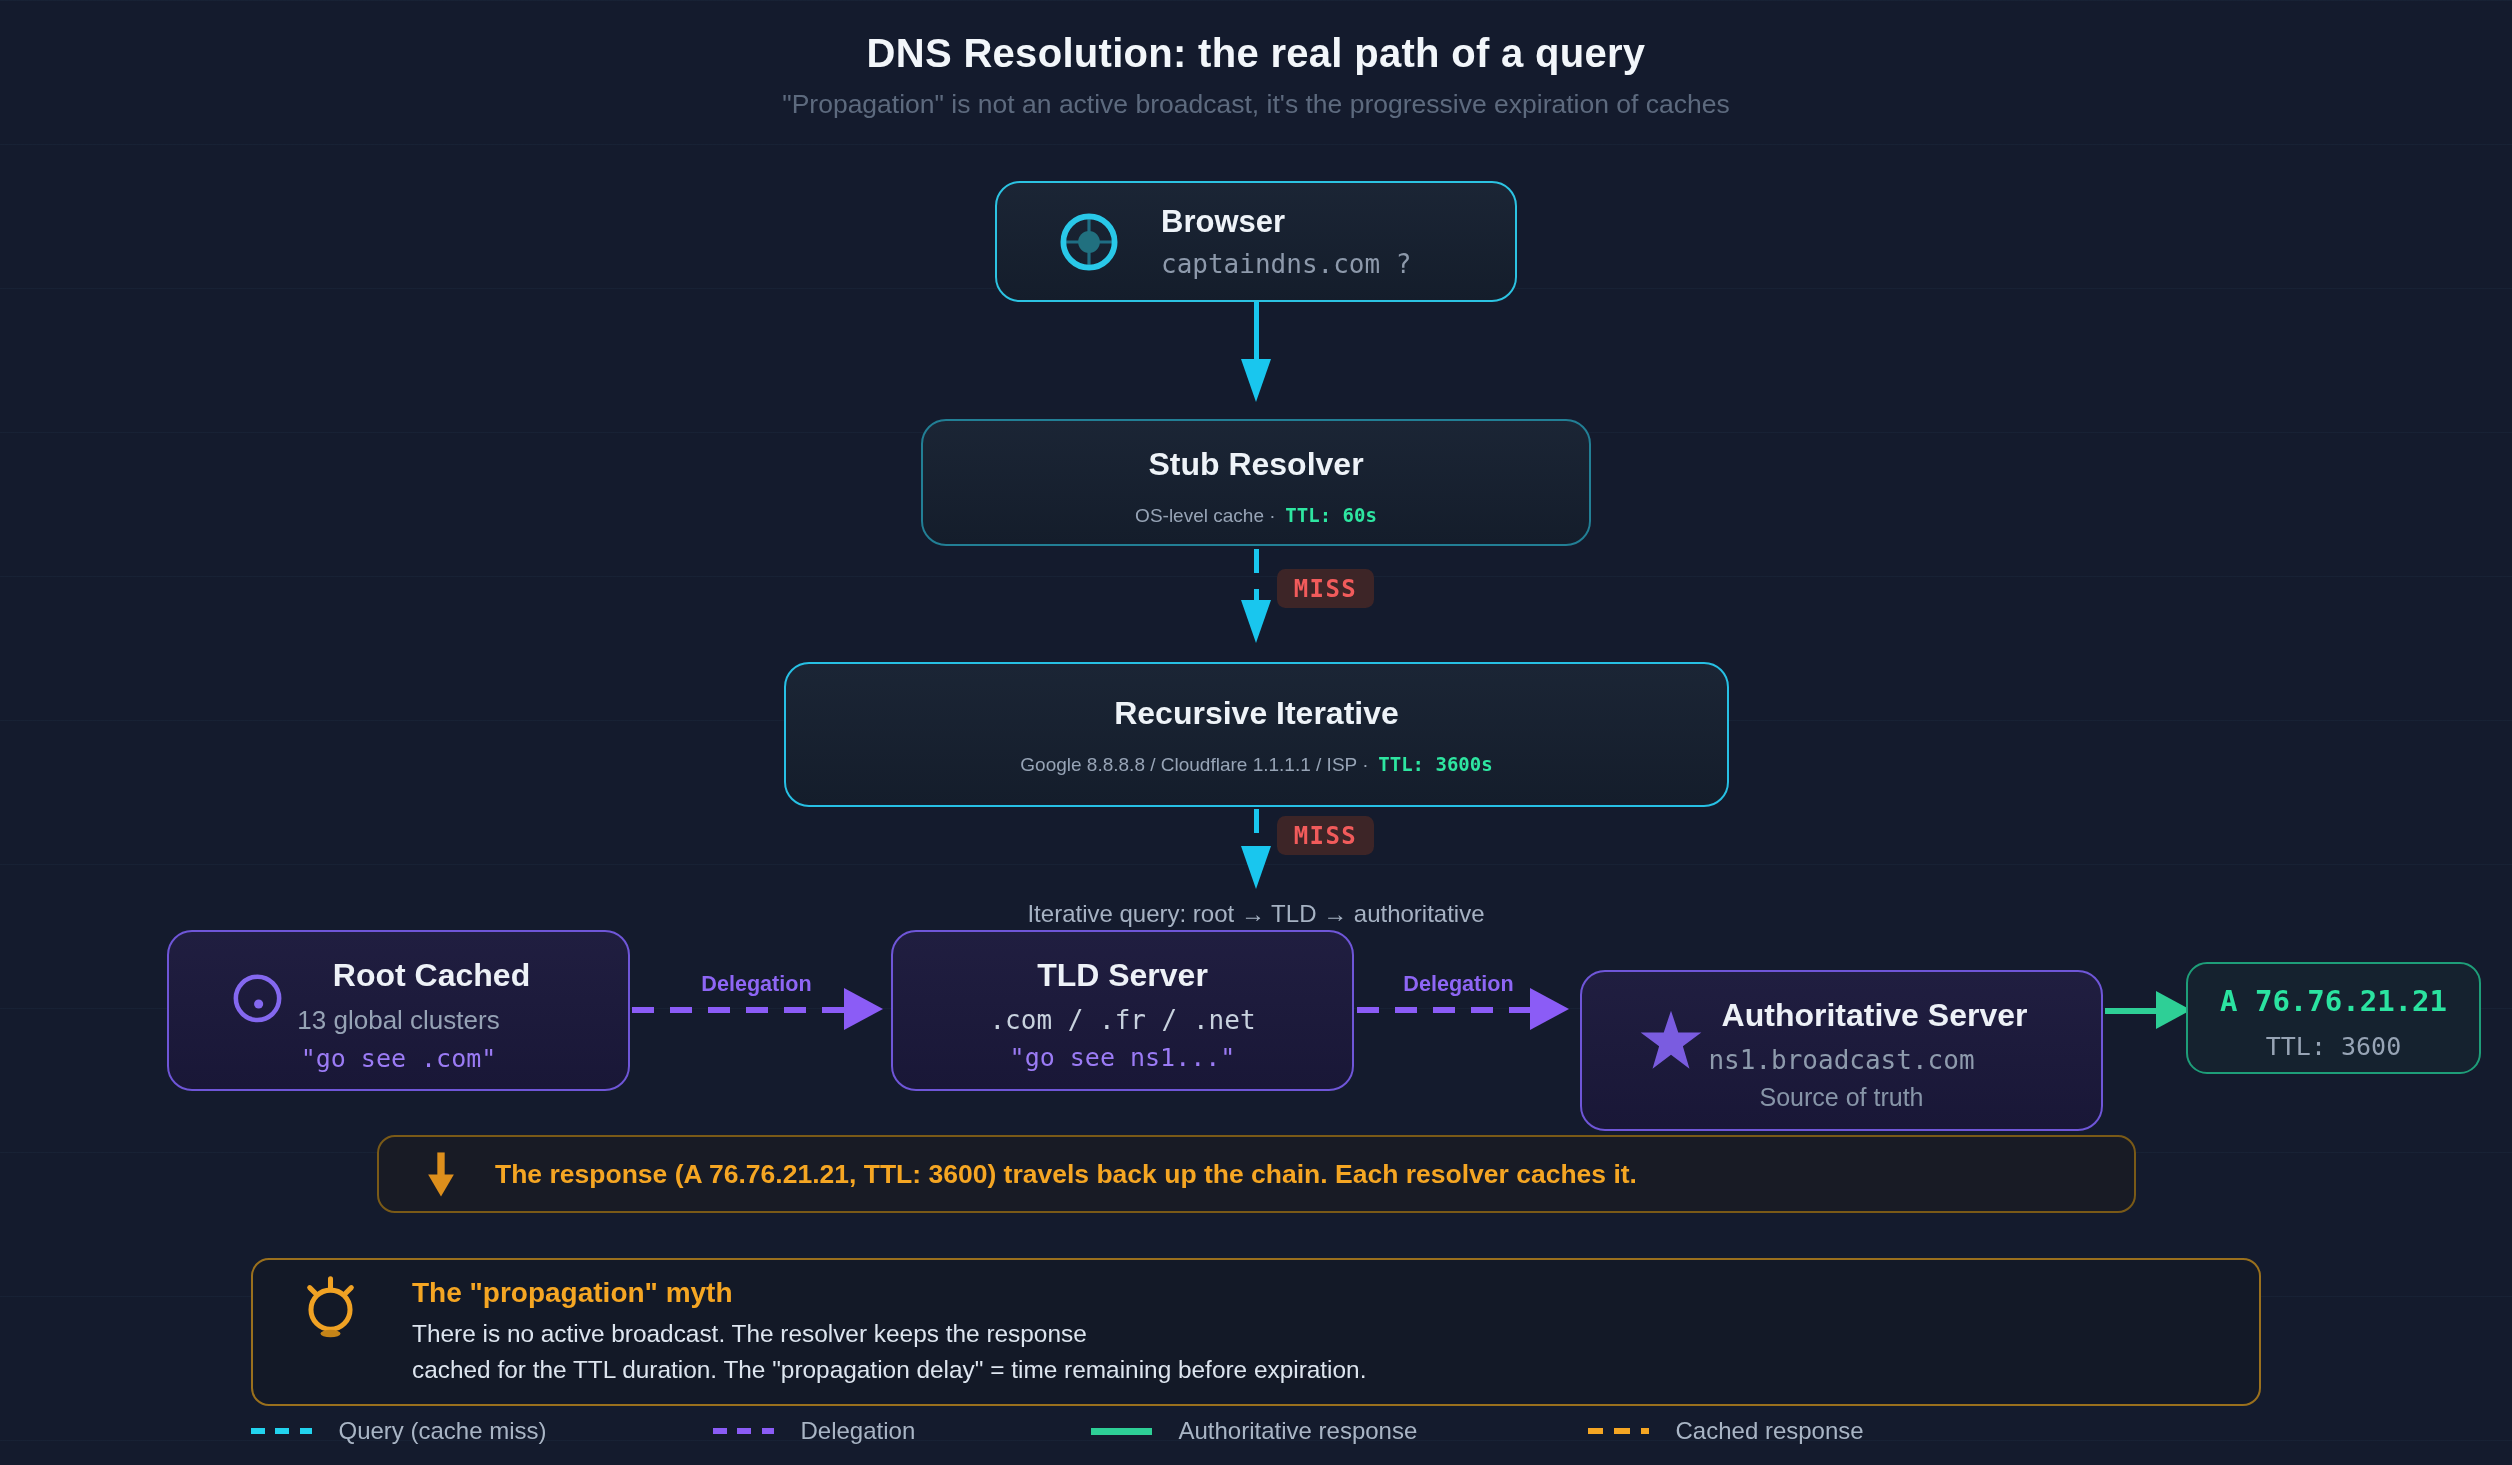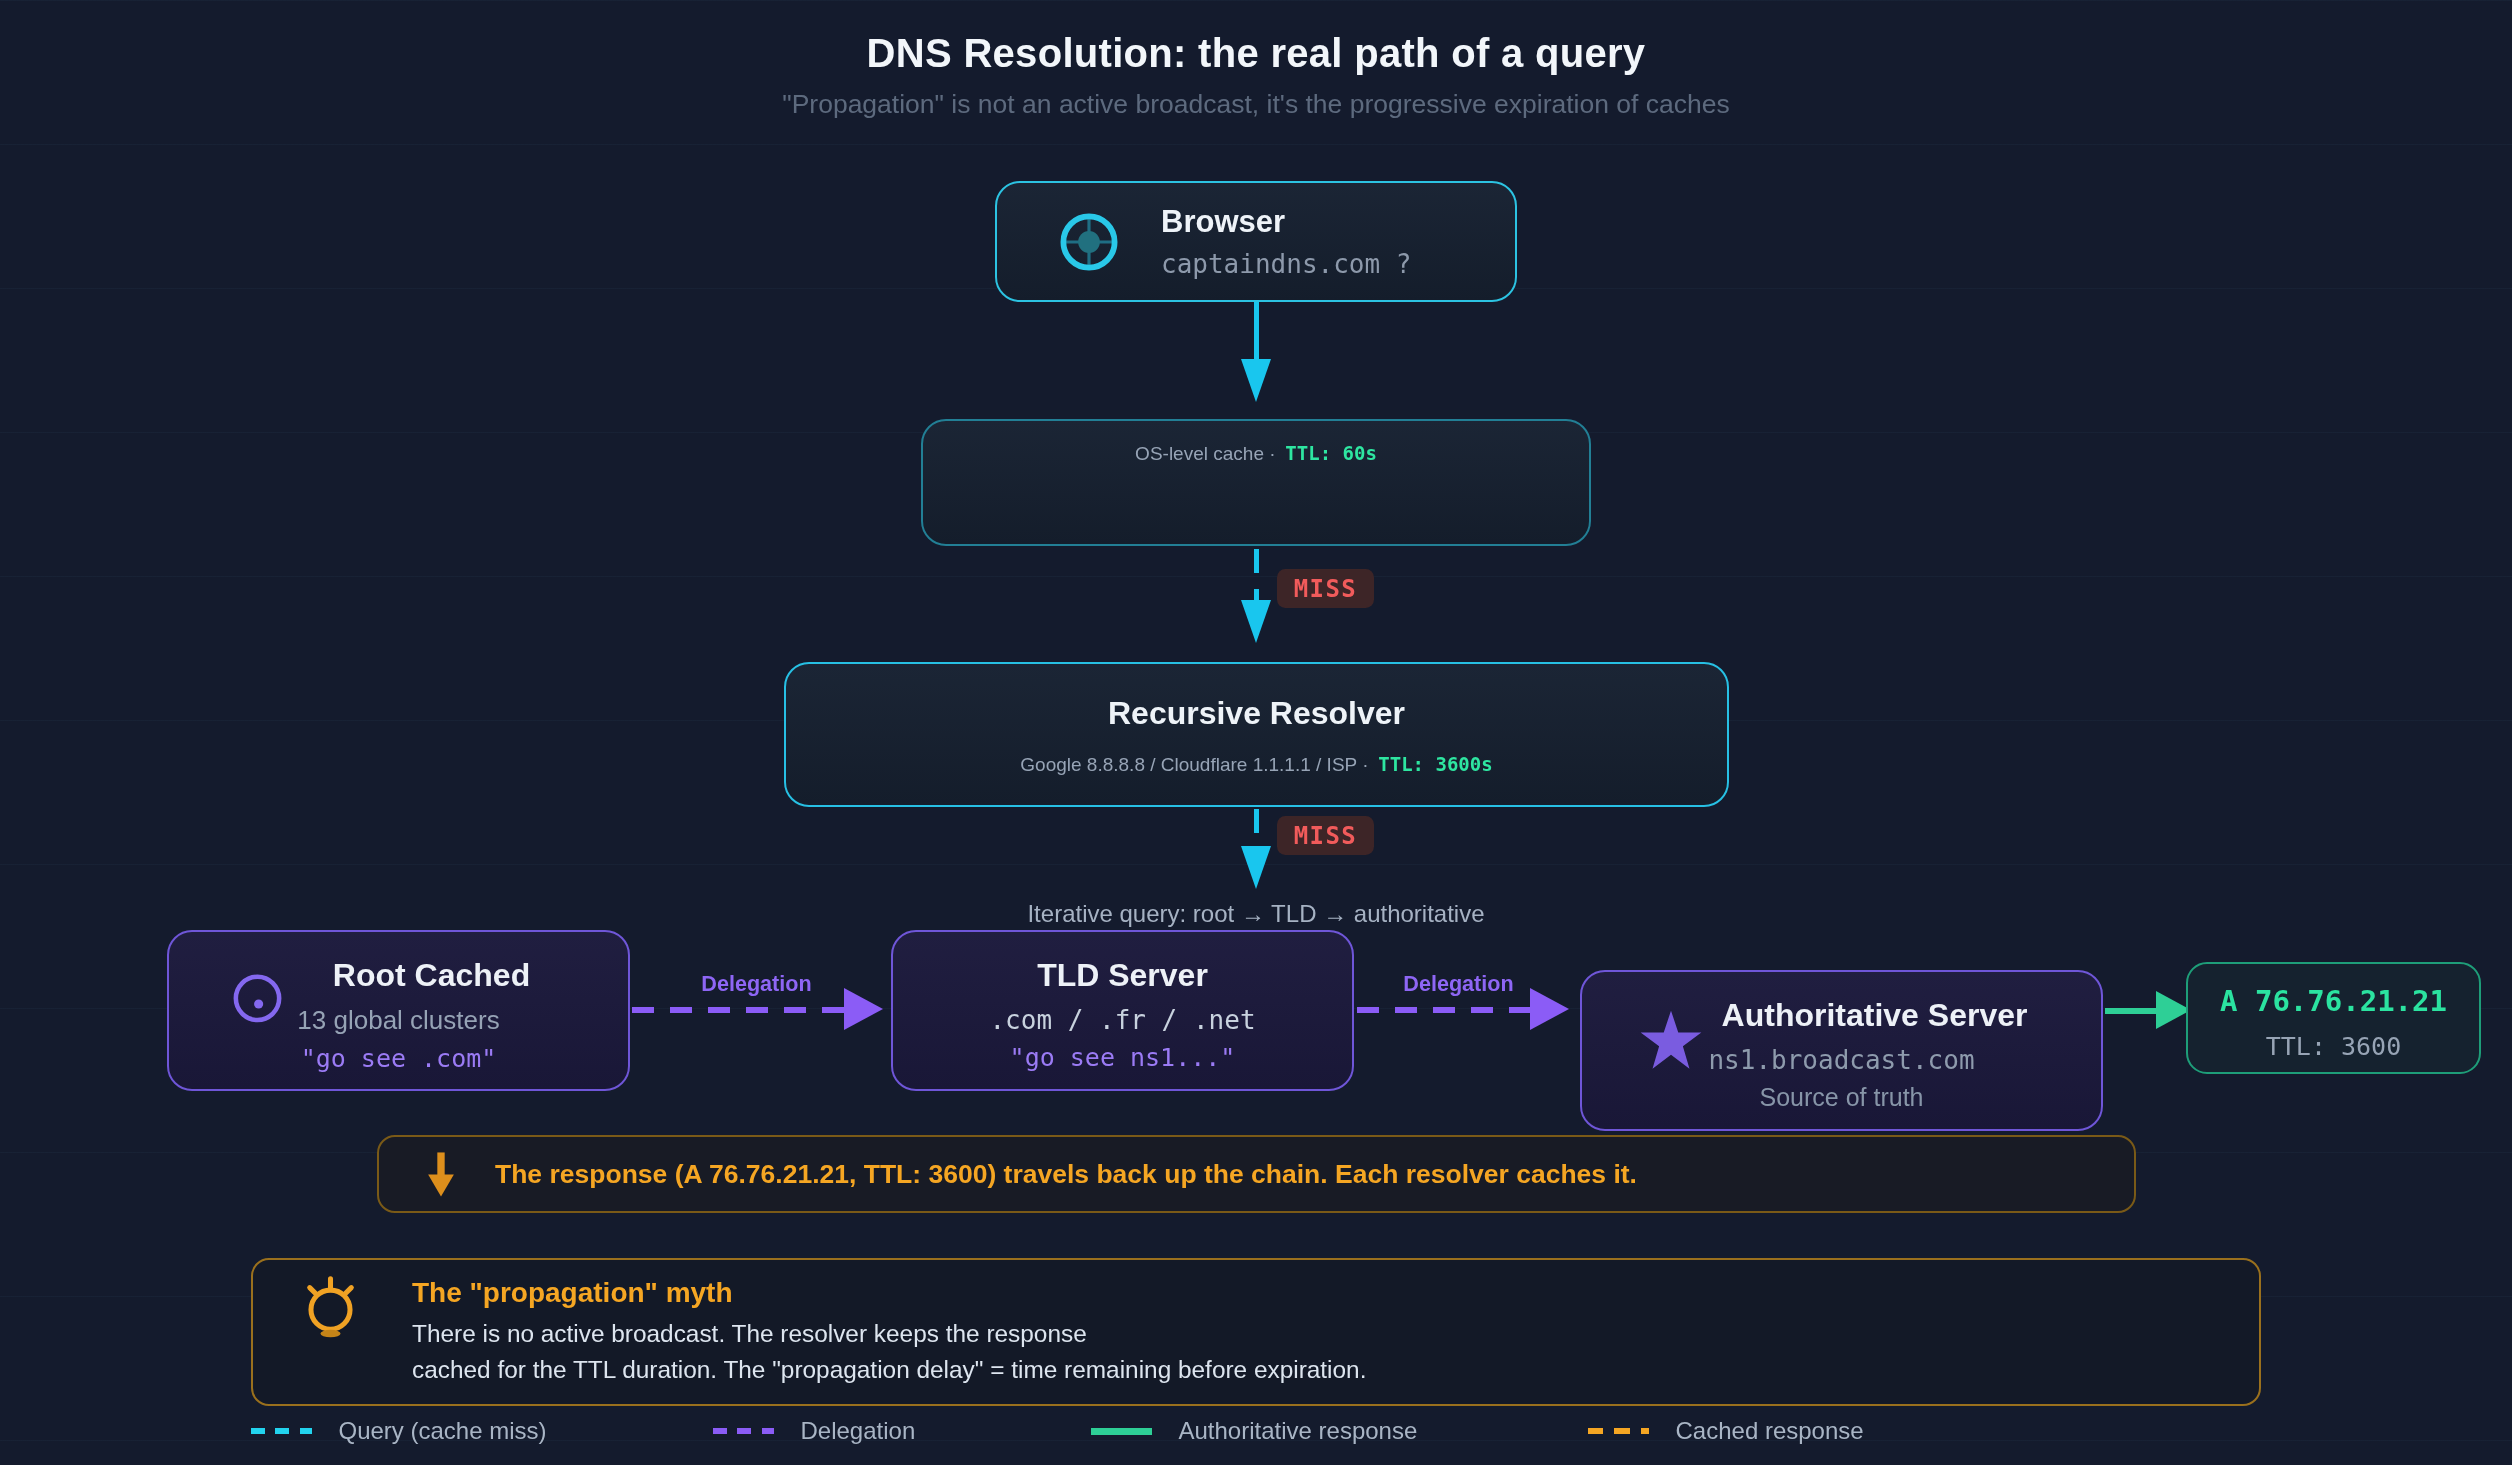--- a/index.html
+++ b/index.html
@@ -123,31 +123,32 @@
     <span>
       <div class="browser-title">Browser</div>
       <div class="browser-query mono">captaindns.com ?</div>
     </span>
   </div>
 
   <div class="vline" style="top:302px;height:59px;"></div>
   <div class="vhead" style="top:359px;"></div>
 
   <div class="node cyan-node" id="stub-box">
+    <div class="res-title">Stub Resolver</div>
     <div class="res-sub">
       <span>OS-level cache ·</span><span class="ttl">TTL: 60s</span>
     </div>
   </div>
 
   <div class="vdash" style="top:549px;height:53px;"></div>
   <div class="vhead" style="top:600px;"></div>
   <div class="miss" style="top:569px;">MISS</div>
 
   <div class="node cyan-node" id="recursive-box">
-    <div class="res-title">Recursive Resolver</div>
+    <div class="res-title">Recursive Iterative</div>
     <div class="res-sub">
       <span>Google 8.8.8.8 / Cloudflare 1.1.1.1 / ISP ·</span><span class="ttl">TTL: 3600s</span>
     </div>
   </div>
 
   <div class="vdash" style="top:809px;height:38px;"></div>
   <div class="vhead" style="top:846px;"></div>
   <div class="miss" style="top:816px;">MISS</div>
 
   <div class="iterative-note">Iterative query: root → TLD → authoritative</div>

